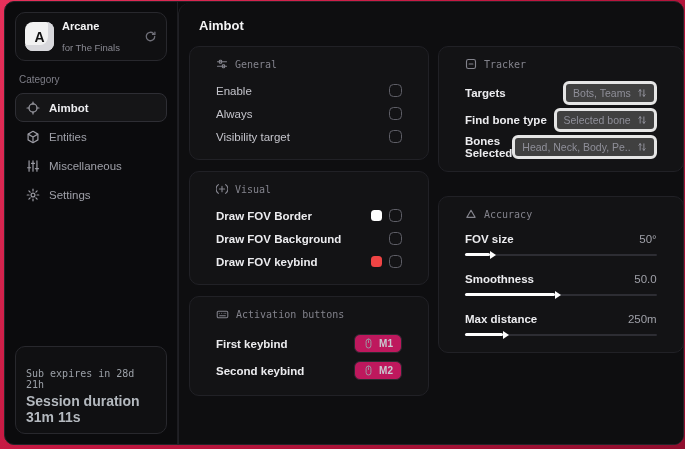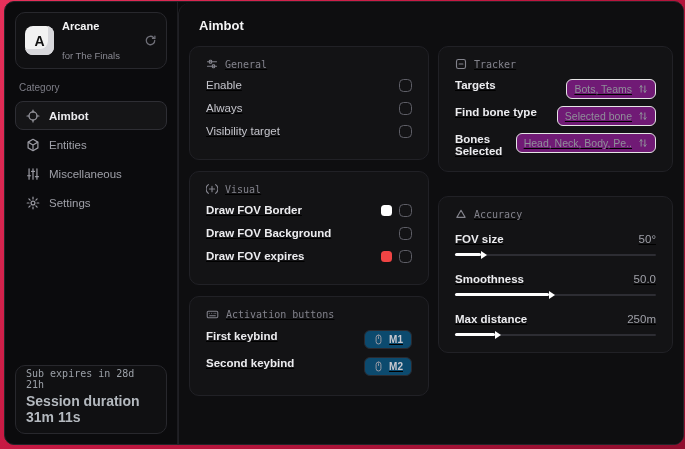--- a/index.html
+++ b/index.html
@@ -15,62 +15,62 @@
     display:flex; overflow:hidden;
   }
   
   .sidebar { width:173px; flex:0 0 173px; border-right:1px solid #1d1d21;
     display:flex; flex-direction:column; padding:10px; }
   .brand-card { border:1px solid #28282d; border-radius:10px; padding:7px 9px;
     display:flex; align-items:center; gap:8px; background:#101012; }
   .logo { width:29px; height:29px; border-radius:8px; background:#f2f2f2;
     color:#111; font-weight:bold; font-size:14px; display:flex; align-items:center;
     justify-content:center; box-shadow:inset -6px -6px 0 #d8d8dc; }
-  .brand-text { display:flex; flex-direction:column; gap:18px; flex:1; }
+  .brand-text { display:flex; flex-direction:column; gap:10px; flex:1; }
   .brand-name { font-size:11px; font-weight:bold; color:#f4f4f5; }
   .brand-sub { font-size:9.5px; color:#8a8a93; }
   .icon { display:inline-flex; align-items:center; justify-content:center; color:#9a9aa2; }
   .icon svg { display:block; }
   .refresh { color:#6f6f78; }
   .cat-label { font-size:10px; color:#7e7e87; margin:13px 4px 8px; }
   .nav-item { height:29px; display:flex; align-items:center; gap:9px; padding:0 10px;
     border-radius:8px; border:1px solid transparent; margin-bottom:0; cursor:pointer; }
   .nav-item .nav-lbl { font-size:11.5px; color:#9fa0a8; }
   .nav-item.sel { border-color:#2e2e34; background:#151517; }
   .nav-item.sel .nav-lbl { color:#ececef; font-weight:bold; }
   .spacer { flex:1; }
-  .status-card { border:1px solid #28282d; border-radius:10px; padding:2px 10px 8px;
+  .status-card { border:1px solid #28282d; border-radius:10px; padding:21px 10px 8px;
     background:#101012; display:flex; flex-direction:column; gap:3px; }
   .status-line1 { font-family:"DejaVu Sans Mono", monospace; font-size:10px; color:#9ca1a8; }
   .status-line2 { font-size:14px; font-weight:bold; color:#b4b9bf; }
   
   .main { flex:1; background:#0e0e10; border-top-left-radius:12px;
     border-left:1px solid #202025; margin-top:1px; padding:13px 10px 10px; overflow:hidden; }
   .page-title { font-size:13px; font-weight:bold; color:#f4f4f5; margin:2px 0 13px 10px; }
   .cols { display:flex; gap:9px; }
   .col-left { width:240px; flex:0 0 240px; display:flex; flex-direction:column; gap:11px; }
   .col-right { flex:1; display:flex; flex-direction:column; gap:24px; }
-  .card { background:#131315; border:1px solid #212126; border-radius:10px; padding:11px 16px;text-decoration:underline; }
+  .card { background:#131315; border:1px solid #212126; border-radius:10px; padding:11px 26px; }
   .card-head { display:flex; align-items:center; gap:7px; color:#83838c;
     font-family:"DejaVu Sans Mono", monospace; font-size:10px; margin-bottom:9px; }
   .card-head .icon { color:#83838c; }
-  .row { display:flex; align-items:flex-start; justify-content:space-between; height:23px; }
+  .row { display:flex; align-items:center; justify-content:space-between; height:23px; }
   .row-tall { height:27px; }
   .lbl { font-size:11.5px; color:#c4c4cb; }
   .lbl.bright { color:#ececef; font-weight:bold; }
   .controls { display:flex; align-items:center; gap:7px; }
   .checkbox { width:13px; height:13px; border:1.5px solid #5e5e66; border-radius:4.5px;
     background:transparent; cursor:pointer; flex:0 0 auto; }
   .swatch { width:11px; height:11px; border-radius:3.5px; cursor:pointer; }
-  .kb { display:inline-flex; align-items:center; gap:5px; background:#0c4a6e;
+  .kb { display:inline-flex; align-items:center; gap:5px; background:#be185d;
     border:1px solid #2a2a30; border-radius:6px; padding:3px 8px; cursor:pointer;
     color:#c9c9d0; font-size:10px; font-weight:bold; font-family:"Liberation Sans",sans-serif; }
   .kb .icon { color:#9b9ba4; }
-  .dd { display:inline-flex; align-items:center; gap:6px; background:#701a75;
-    border:1px solid #e5e5e5; border-radius:6px; padding:3px 7px; cursor:pointer;
+  .dd { display:inline-flex; align-items:center; gap:6px; background:#404040;
+    border:3px solid #e5e5e5; border-radius:6px; padding:3px 7px; cursor:pointer;
     color:#8f8f99; font-size:10.5px; font-family:"Liberation Sans",sans-serif;
     white-space:nowrap; }
   .dd .icon { color:#8f8f99; }
   
   .sl-group { margin-bottom:10px; }
   .sl-group:last-child { margin-bottom:2px; }
   .sl-head { display:flex; justify-content:space-between; align-items:center; height:19px; }
   .val { font-size:11.5px; color:#9fa0a8; }
   .track { position:relative; height:9px; display:flex; align-items:center;
     margin-top:2px; cursor:pointer; }
@@ -197,21 +197,21 @@
             <span class="controls">
               <span class="swatch" style="background: rgb(255, 255, 255);"></span>
               <span class="checkbox"></span>
             </span>
           </div>
           <div class="row">
             <span class="lbl bright">Draw FOV Background</span>
             <span class="checkbox"></span>
           </div>
           <div class="row">
-            <span class="lbl bright">Draw FOV expires</span>
+            <span class="lbl bright">Draw FOV keybind</span>
             <span class="controls">
               <span class="swatch" style="background: rgb(239, 68, 68);"></span>
               <span class="checkbox"></span>
             </span>
           </div>
         </section>
 
         <section class="card">
           <div class="card-head">
             <span class="icon">

